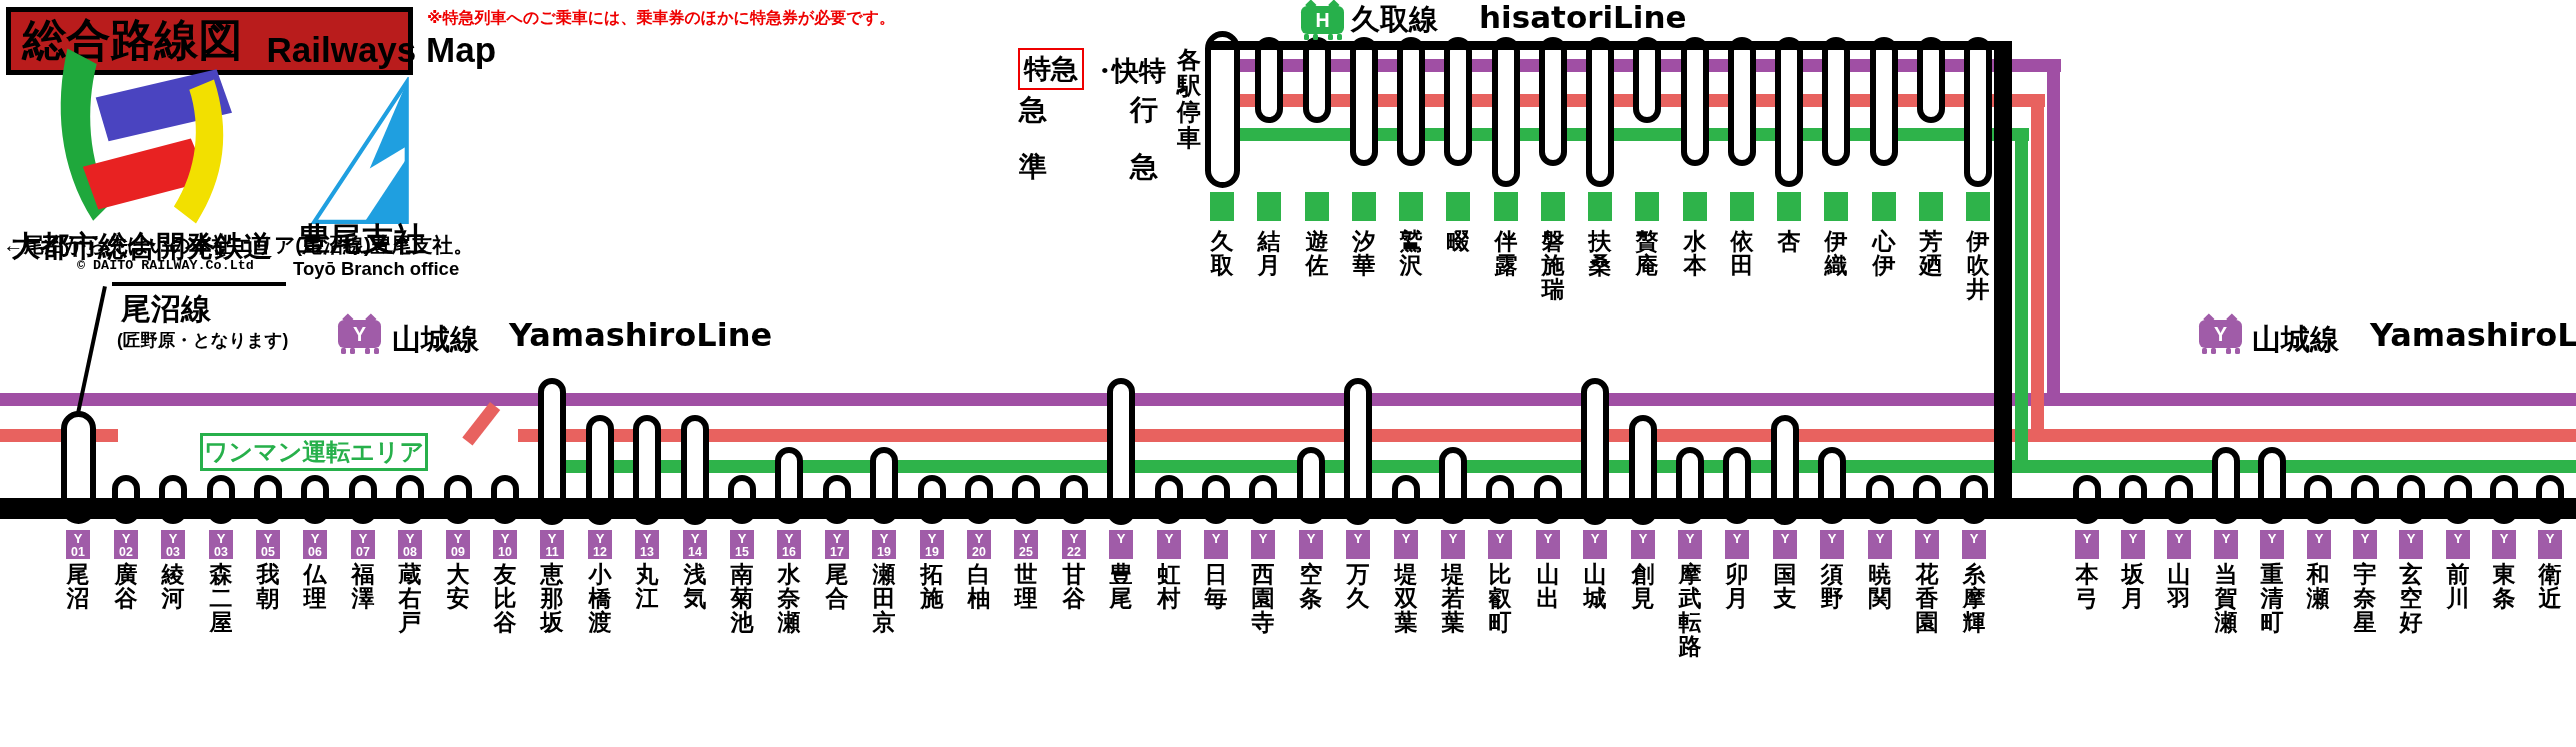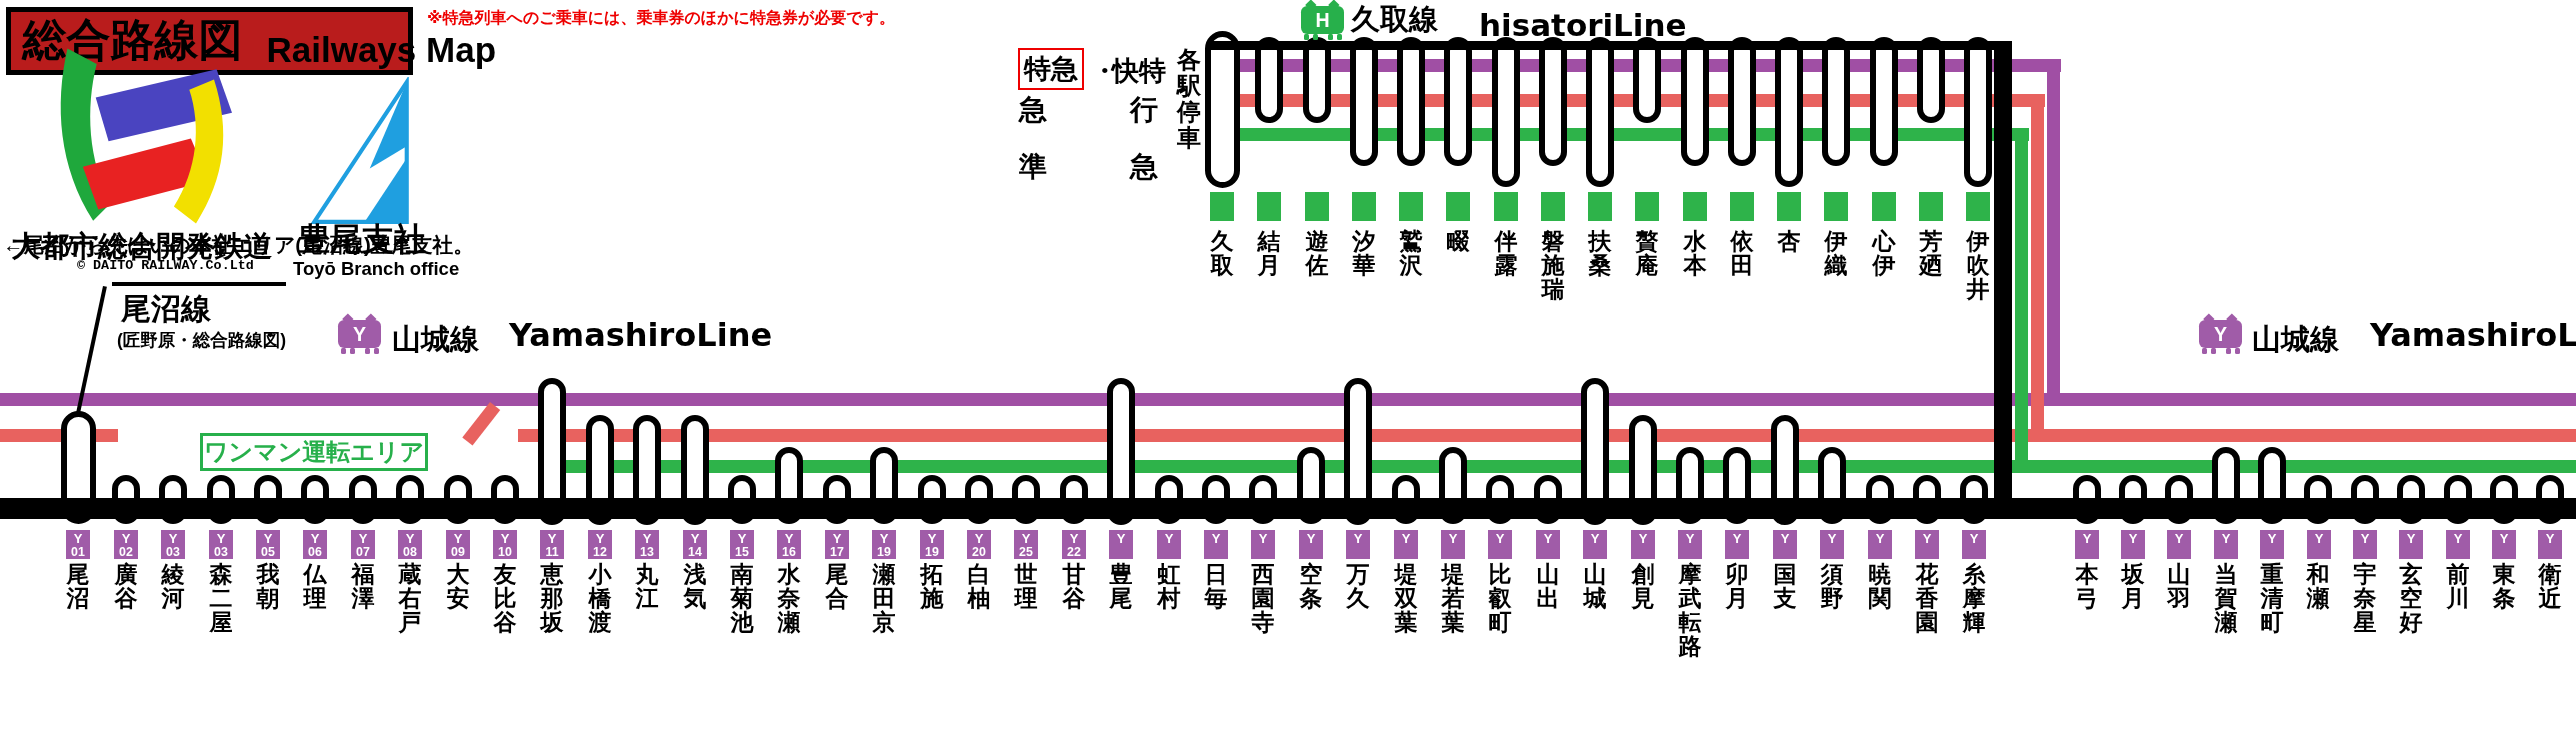--- a/index.html
+++ b/index.html
@@ -67,21 +67,21 @@
     <polygon points="190,10 190,135 118,178" fill="#1F9FE0"></polygon>
     <polygon points="190,158 190,282 108,282" fill="#1F9FE0"></polygon>
   </svg>
   <div class="lbl" style="left:298px;top:218px;font-size:32px;">豊尾支社</div>
   <div class="lbl" style="left:293px;top:258px;font-size:18.5px;">Toyō Branch office</div>
 
   <div class="lbl" style="left:3.1px;top:231px;font-size:20.6px;">←尾沼から先はいの本社エリア(尾沼線)豊尾支社。</div>
   <div class="blk" style="left:112px;top:282px;width:174px;height:4.1px;z-index:6;"></div>
   <div class="blk" style="left:103px;top:286px;width:4.1px;height:130px;transform:rotate(12deg);transform-origin:top left;z-index:2;"></div>
   <div class="lbl" style="left:121px;top:289px;font-size:30px;">尾沼線</div>
-  <div class="lbl" style="left:117px;top:328px;font-size:17.5px;">(匠野原・総合路線図)</div>
+  <div class="lbl" style="left:117px;top:328px;font-size:17.5px;">(匠野原・となります)</div>
 
   <div class="lbl redbox" style="left:1018px;top:48px;font-size:27px;">特急</div>
   <div class="lbl" style="left:1091px;top:53px;font-size:27px;">・</div>
   <div class="lbl" style="left:1112px;top:53px;font-size:27px;">快特</div>
   <div class="jrow" style="left:1019px;top:91px;width:139px;font-size:28px;">
     <span>急</span>
     <span>行</span>
   </div>
   <div class="jrow" style="left:1019px;top:148px;width:139px;font-size:28px;">
     <span>準</span>
@@ -94,21 +94,21 @@
       <div>車</div>
     </div>
 
   <div class="obox" style="left:200px;top:433px;width:228px;height:38px;font-size:24px;">ワンマン運転エリア</div>
 
   <div class="lbl" style="left:392px;top:320px;font-size:29px;">山城線</div>
   <div class="lbl" style="left:509px;top:316px;font-size:32px;font-family:'DejaVu Sans',sans-serif;">YamashiroLine</div>
   <div class="lbl" style="left:2252px;top:320px;font-size:29px;">山城線</div>
   <div class="lbl" style="left:2370px;top:316px;font-size:32px;font-family:'DejaVu Sans',sans-serif;">YamashiroLine</div>
   <div class="lbl" style="left:1351px;top:0px;font-size:29px;">久取線</div>
-  <div class="lbl" style="left:1479px;top:-1px;font-size:31px;font-family:'DejaVu Sans',sans-serif;margin-top:8px;">hisatoriLine</div>
+  <div class="lbl" style="left:1479px;top:-1px;font-size:31px;font-family:'DejaVu Sans',sans-serif;">hisatoriLine</div>
 
   <div id="seg-layer">
       <div class="seg" style="left: 0px; top: 393px; width: 2842px; height: 13px; background: rgb(160, 79, 164);"></div>
       <div class="seg" style="left: 0px; top: 429px; width: 118px; height: 13px; background: rgb(232, 98, 95);"></div>
       <div class="seg" style="left: 518px; top: 429px; width: 2278px; height: 13px; background: rgb(232, 98, 95);"></div>
       <div class="seg" style="left: 490px; top: 402px; width: 13px; height: 45px; background: rgb(232, 98, 95); transform: rotate(38deg); transform-origin: left top;"></div>
       <div class="seg" style="left: 564px; top: 460px; width: 2231px; height: 13px; background: rgb(46, 179, 74);"></div>
       <div class="seg" style="left: 1211px; top: 59px; width: 850px; height: 13px; background: rgb(160, 79, 164);"></div>
       <div class="seg" style="left: 1211px; top: 94px; width: 834px; height: 13px; background: rgb(232, 98, 95);"></div>
       <div class="seg" style="left: 1211px; top: 128px; width: 818px; height: 13px; background: rgb(46, 179, 74);"></div>

